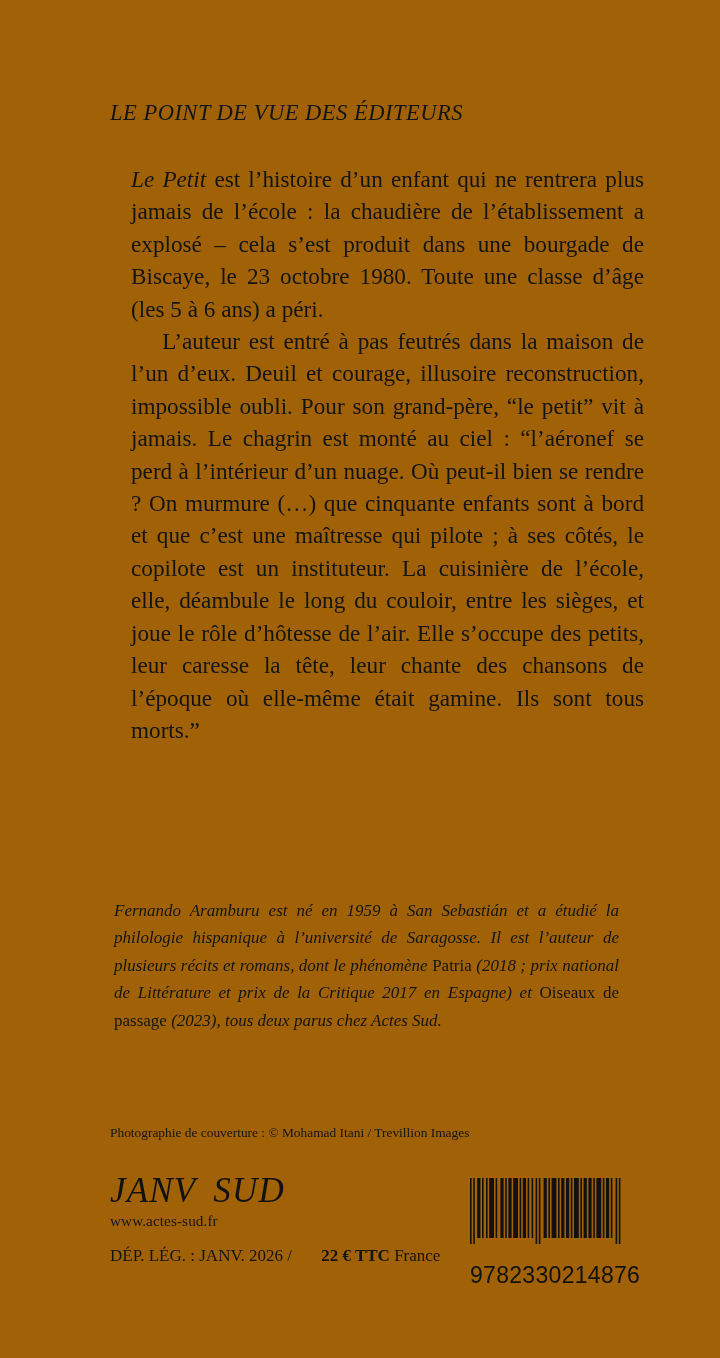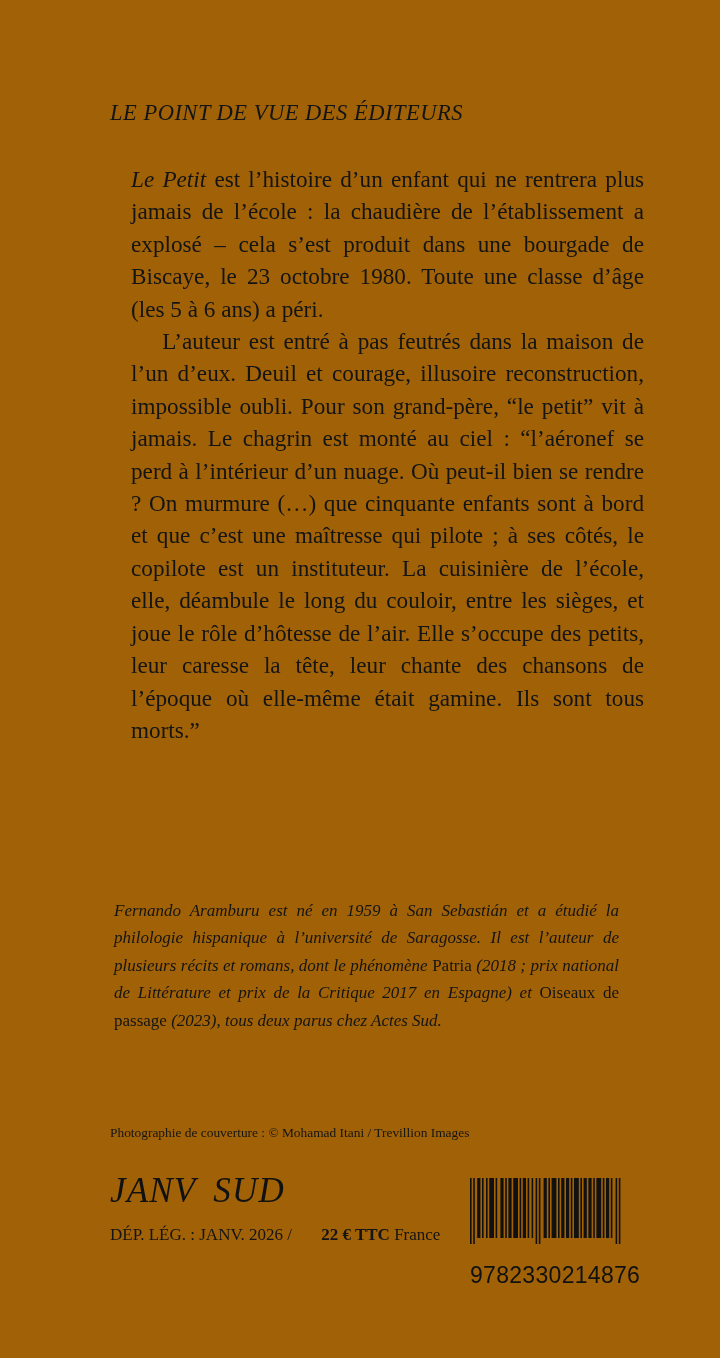--- a/index.html
+++ b/index.html
@@ -178,20 +178,21 @@
   </div>
 
   <div class="bio">
     <p><span>Fernando Aramburu est né en 1959 à San Sebastián et a étudié la philologie hispanique à l’université de Saragosse. Il est l’auteur de plusieurs récits et romans, dont le phénomène </span><span class="roman">Patria</span><span> (2018 ; prix national de Littérature et prix de la Critique 2017 en Espagne) et </span><span class="roman">Oiseaux de passage</span><span> (2023), tous deux parus chez Actes Sud.</span></p>
   </div>
 
   <div class="credit">Photographie de couverture : © Mohamad Itani / Trevillion Images</div>
 
   <div class="imprint">
     <div class="logo"><span>JANV</span><span class="gap"> </span><span>SUD</span></div>
+    <div class="site">www.actes-sud.fr</div>
     <div class="legal"><span>DÉP. LÉG. : JANV. 2026 / </span><b>22 € TTC</b><span> France</span></div>
   </div>
 
   <div class="barcode-area">
     <svg viewBox="0 0 152 66" preserveAspectRatio="none">
       <g fill="#111111">
         <rect x="0" y="0" width="1.6" height="66"></rect>
         <rect x="3.2" y="0" width="1.6" height="66"></rect>
         <rect x="7.2" y="0" width="3.2" height="60"></rect>
         <rect x="12.0" y="0" width="1.6" height="60"></rect>

